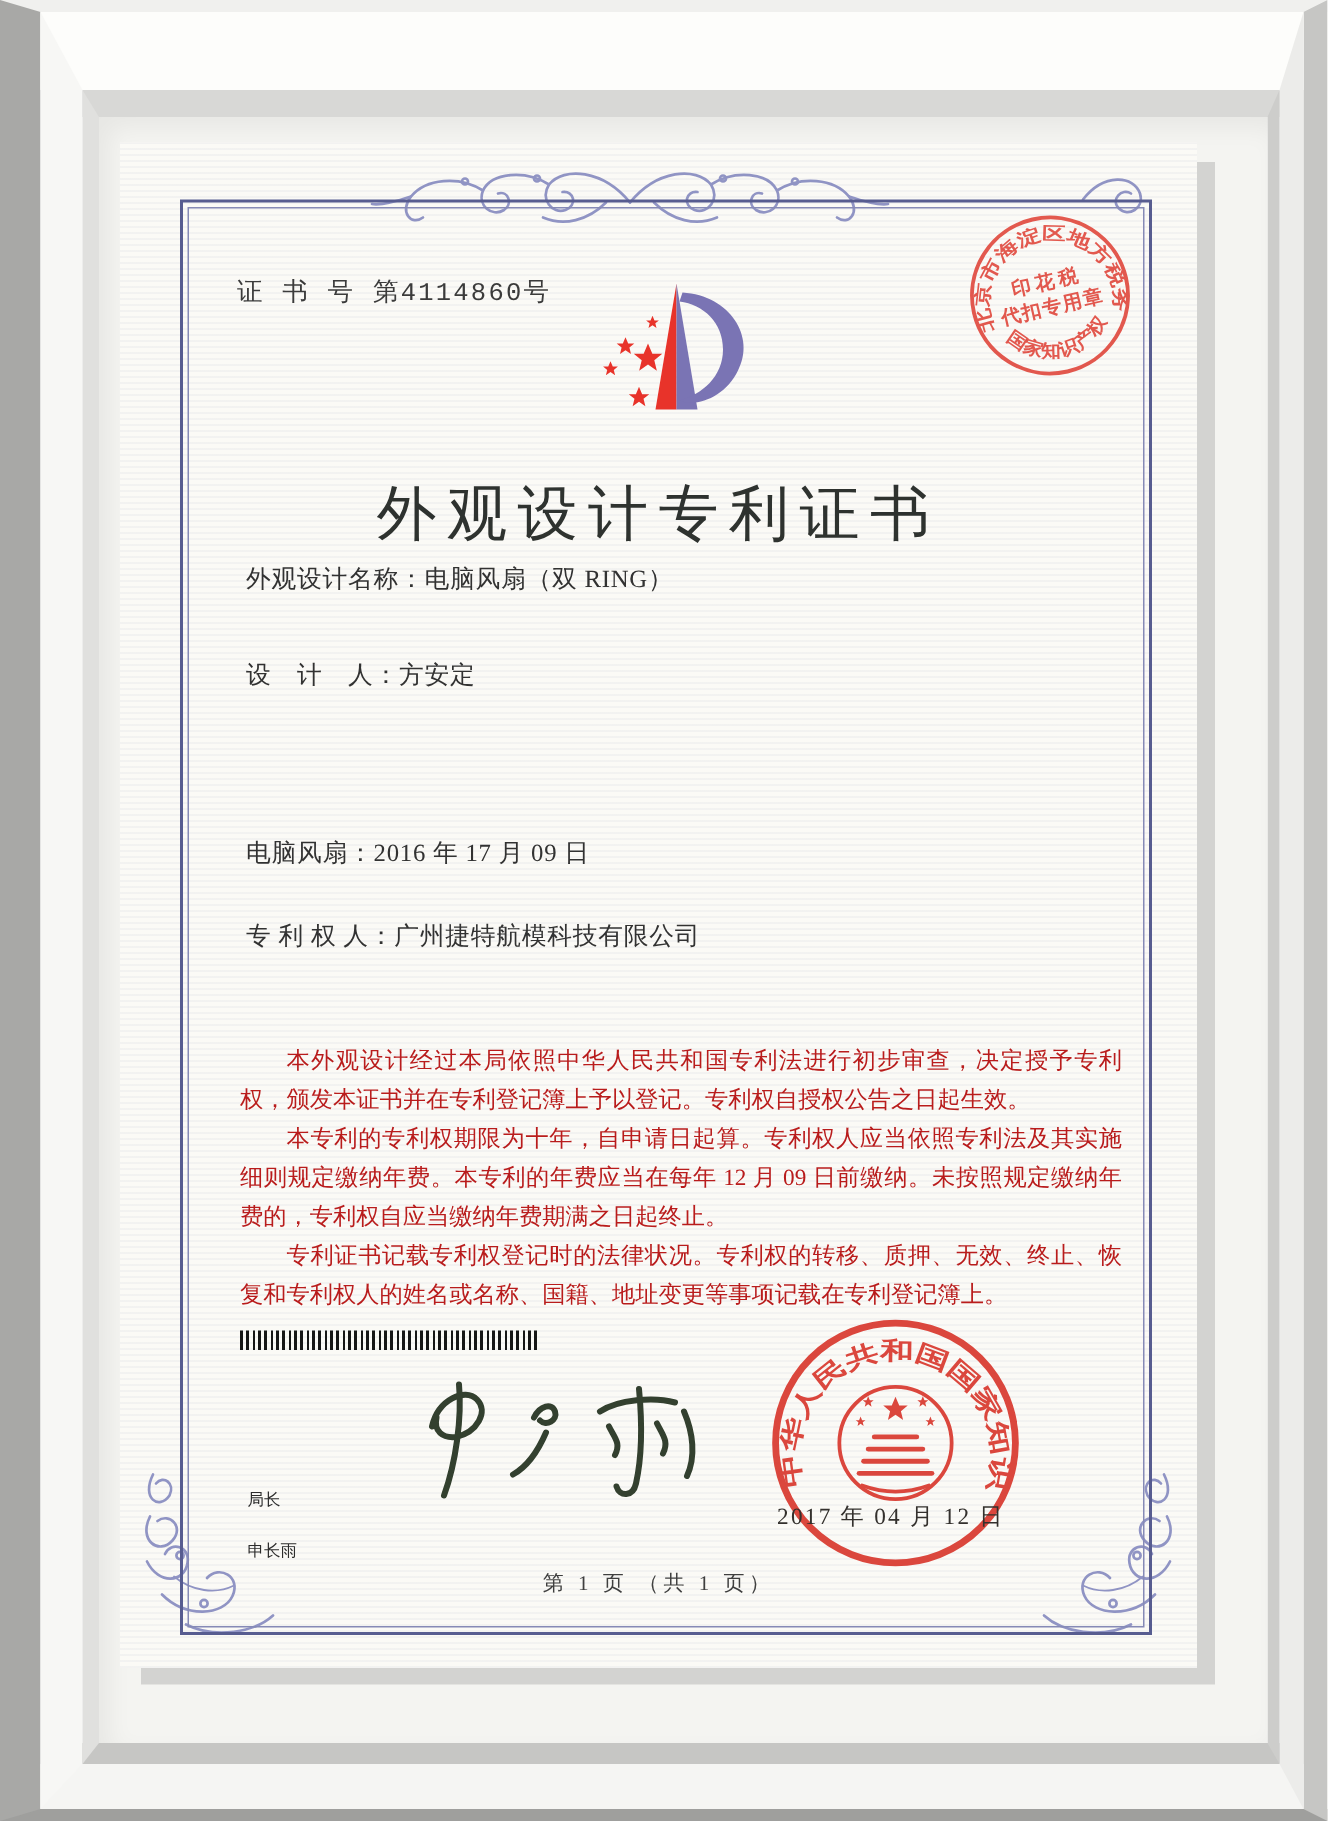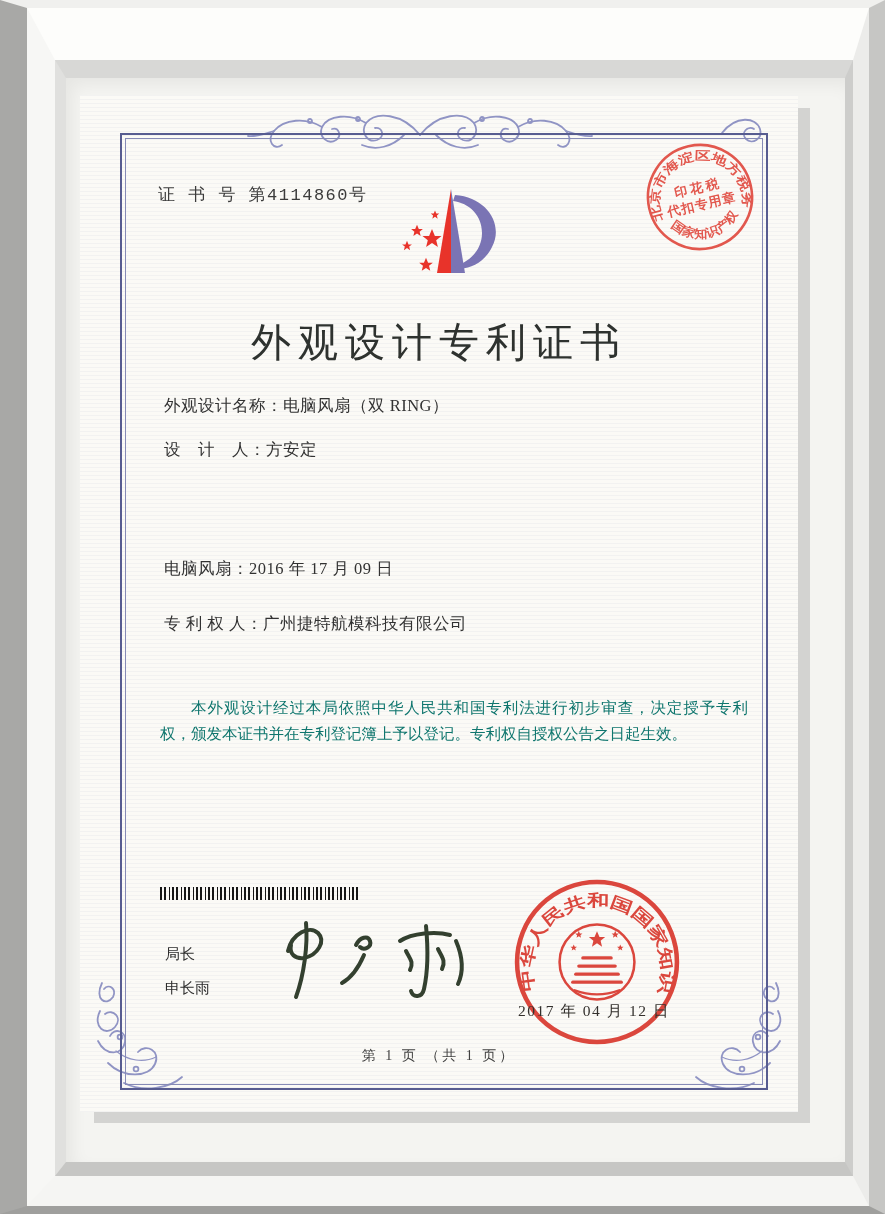--- a/index.html
+++ b/index.html
@@ -66,38 +66,38 @@
     position:absolute; left:78px; top:88px;
     font-size:17px; letter-spacing:1.5px; color:#3b3b3b; white-space:nowrap;font-family:Liberation Mono, monospace;
   }
   .logo { position:absolute; left:303px; top:86px; width:124px; height:100px; }
   .title {
     position:absolute; left:0; right:0; top:192px;
     text-align:center; font-size:40px; letter-spacing:7px;
     color:#2e322f; font-weight:500; white-space:nowrap;margin-top:28px;
   }
   .field { position:absolute; left:84px; font-size:16.5px; color:#323232; white-space:nowrap; letter-spacing:0.5px; }
-  .f0{top:300px} .f1{top:344px} .f2{top:408px} .f3{top:463px} .f4{top:518px} .f5{top:573px}
+  .f0{top:280px} .f1{top:344px} .f2{top:408px} .f3{top:463px} .f4{top:518px} .f5{top:573px}
 
   .bodytext {
     position:absolute; left:80px; top:600px; width:588px;
-    font-size:15.5px; line-height:26px; color:#0f766e;
+    font-size:15.5px; line-height:26px; color:#b91c1c;
     text-align:justify;
   }
   .bodytext p { margin:0; text-indent:2em; }
 
   .barcode {
     position:absolute; left:80px; top:792px; width:198px; height:13px;
     background:repeating-linear-gradient(90deg,
       #161616 0 2px, transparent 2px 4px,
       #161616 4px 6px, transparent 6px 9px,
       #161616 9px 10px, transparent 10px 12px);
   }
 
-  .director { position:absolute; left:85px; top:842px; font-size:15px; color:#2c2c2c; line-height:34px; }
+  .director { position:absolute; left:85px; top:888px; font-size:11px; color:#2c2c2c; line-height:34px; }
   .signature { position:absolute; left:178px; top:816px; width:230px; height:100px; z-index:3; }
 
   .seal { position:absolute; left:432px; top:782px; width:170px; height:170px; z-index:2; opacity:0.93; }
   .issue-date {
     position:absolute; left:438px; top:906px; z-index:4;
     font-size:15.5px; color:#33302d; letter-spacing:1.5px; white-space:nowrap;
   }
   .tax-stamp {
     position:absolute; left:562px; top:44px; width:116px; height:116px;
     transform:rotate(-13deg); opacity:0.9;
@@ -216,20 +216,22 @@
       </div>
       <div class="field f3">
         <span>电脑风扇：</span><span>2016 年 17 月 09 日</span>
       </div>
       <div class="field f4">
         <span>专 利 权 人：</span><span>广州捷特航模科技有限公司</span>
       </div>
 
       <div class="bodytext">
         <p>本外观设计经过本局依照中华人民共和国专利法进行初步审查，决定授予专利权，颁发本证书并在专利登记簿上予以登记。专利权自授权公告之日起生效。</p>
+        <p>本专利的专利权期限为十年，自申请日起算。专利权人应当依照专利法及其实施细则规定缴纳年费。本专利的年费应当在每年 12 月 09 日前缴纳。未按照规定缴纳年费的，专利权自应当缴纳年费期满之日起终止。</p>
+        <p>专利证书记载专利权登记时的法律状况。专利权的转移、质押、无效、终止、恢复和专利权人的姓名或名称、国籍、地址变更等事项记载在专利登记簿上。</p>
       </div>
 
       <div class="barcode"></div>
 
       <div class="director">
         <div>局长</div>
         <div>申长雨</div>
       </div>
 
       <svg class="signature" viewBox="0 0 230 100">

